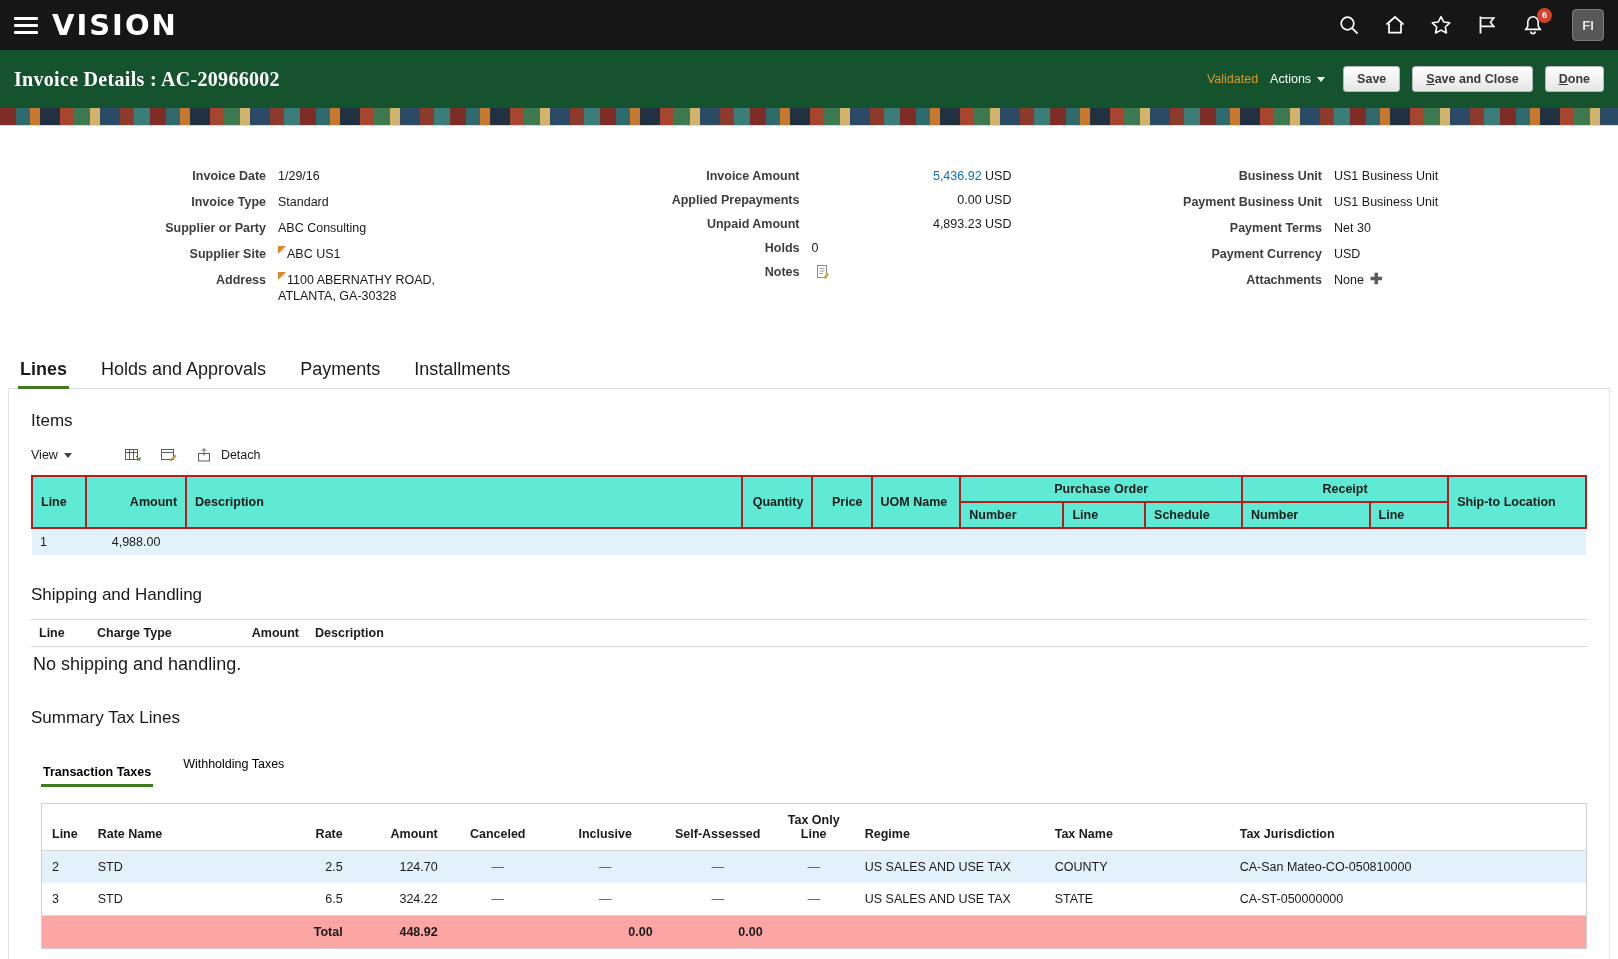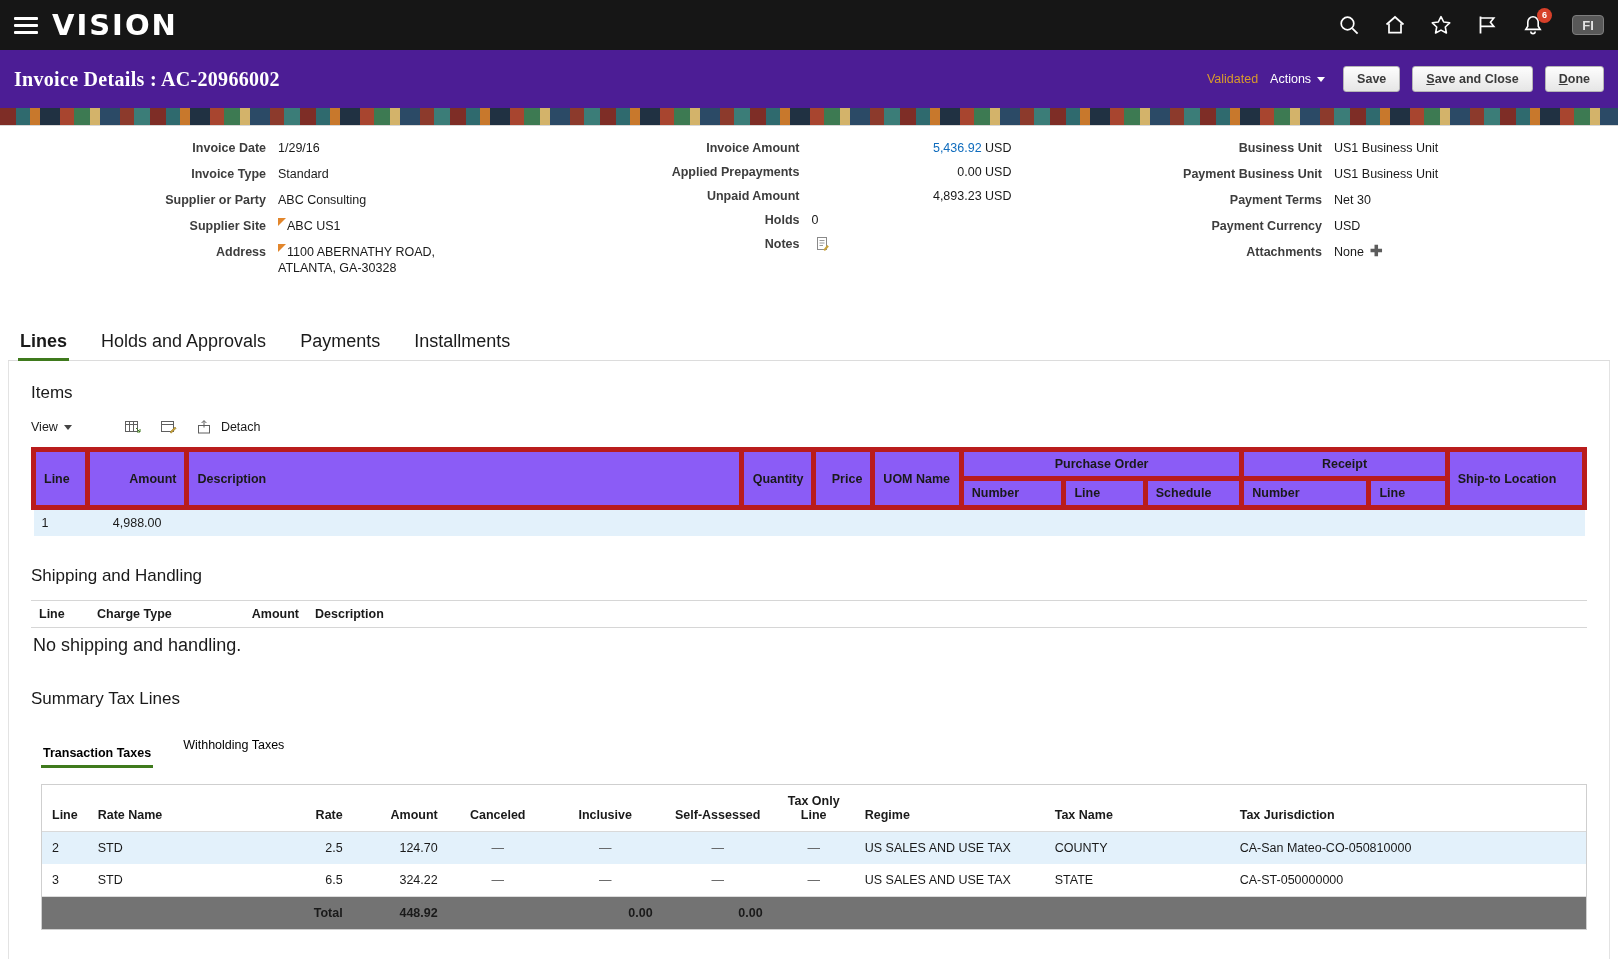--- a/index.html
+++ b/index.html
@@ -9,25 +9,25 @@
 
   
   .topbar { height:50px; background:#161616; display:flex; align-items:center; padding:0 14px; }
   .hamburger { width:24px; display:flex; flex-direction:column; gap:4px; margin-right:14px; }
   .hamburger span { display:block; height:3px; background:#fff; border-radius:1px; }
   .logo { color:#fff; font-size:29px; font-weight:bold; letter-spacing:2px; font-family:"DejaVu Sans", sans-serif; }
   .topbar-right { margin-left:auto; display:flex; align-items:center; gap:20px; }
   .tb-icon { position:relative; width:26px; height:26px; display:flex; align-items:center; justify-content:center; }
   .badge { position:absolute; top:-4px; right:-6px; min-width:15px; height:15px; background:#d7402a; color:#fff;
            border-radius:8px; font-size:9px; line-height:15px; text-align:center; padding:0 3px; font-weight:bold; }
-  .avatar { width:32px; height:20px; background:#585858; border:1px solid #7d7d7d; border-radius:4px;
+  .avatar { width:32px; height:32px; background:#585858; border:1px solid #7d7d7d; border-radius:4px;
             color:#e3e3e3; font-size:13px; font-weight:bold; margin-left:6px; }
 
   
-  .page-header { height:58px; background:#4c1d95; display:flex; align-items:center; padding:0 14px; }
+  .page-header { height:58px; background:#14532d; display:flex; align-items:center; padding:0 14px; }
   .page-title { color:#fff; font-size:20px; font-weight:bold; font-family:"Liberation Serif", serif; letter-spacing:.3px; }
   .header-right { margin-left:auto; display:flex; align-items:center; gap:12px; }
   .status-text { color:#d99b2b; font-size:12.5px; }
   .actions-menu { color:#fff; font-size:12.5px; display:flex; align-items:center; gap:6px; margin-right:6px; }
   .caret-down { width:0; height:0; border-left:4px solid transparent; border-right:4px solid transparent; border-top:5px solid #fff; }
   .btn { background:linear-gradient(#fdfdfd,#e6e6e6); border:1px solid #b6b6b6; border-radius:3px;
          padding:5px 13px; font-size:12.5px; font-weight:bold; color:#3a3a3a; }
   .btn span { display:block; }
   .btn.underline-first span::first-letter { text-decoration:underline; }
 
@@ -36,21 +36,21 @@
     background:
       repeating-linear-gradient(90deg,
         #7e2d26 0 16px, #2f6a6e 16px 30px, #c8782c 30px 40px, #203142 40px 60px,
         #a8452f 60px 74px, #3d7a52 74px 90px, #d3b36a 90px 100px, #2b4a66 100px 120px,
         #8c3a2c 120px 134px, #3b7d78 134px 150px);
     background-blend-mode:multiply;
     border-bottom:1px solid #d8d8d8;
   }
 
   
-  .content { padding:14px 16px 0; }
+  .content { padding:14px 16px 0;margin-top:28px; }
   .summary { display:flex; justify-content:space-between; }
   .sum-col { display:grid; column-gap:12px; align-content:start; }
   .sum-col.c1 { width:500px; grid-template-columns:250px 215px; row-gap:10px; }
   .sum-col.c2 { width:345px; grid-template-columns:128px 200px; row-gap:8px; }
   .sum-col.c3 { width:430px; grid-template-columns:150px 1fr; row-gap:10px; }
   .f-label { font-weight:bold; color:#3d3d3d; text-align:right; line-height:16px; }
   .f-value { line-height:16px; color:#1a1a1a; }
   .f-value.num { text-align:right; }
   .link { color:#0f6cbd; text-decoration:none; cursor:pointer; }
   .flag-marker { display:inline-block; width:0; height:0; border-top:8px solid #e2862c; border-right:8px solid transparent;
@@ -68,21 +68,21 @@
   .section-title.first { margin-top:2px; }
 
   .toolbar { display:flex; align-items:center; gap:14px; margin-bottom:10px; }
   .view-menu { display:flex; align-items:center; gap:6px; font-size:12.5px; color:#1a1a1a; }
   .caret-down.dark { border-top-color:#444; }
   .tool-btn { width:22px; height:20px; display:flex; align-items:center; justify-content:center; }
   .toolbar .spacer { width:22px; }
   .detach-group { display:flex; align-items:center; gap:5px; }
 
   table { border-collapse:collapse; width:100%; }
-  .items-table th { border:5px solid #b91c1c; font-size:12.5px; font-weight:bold; padding:5px 8px; background:#8b5cf6; text-align:left; }
+  .items-table th { border:2px solid #b91c1c; font-size:12.5px; font-weight:bold; padding:5px 8px; background:#5eead4; text-align:left; }
   .items-table th.group { text-align:center; }
   .items-table th.right { text-align:right; }
   .items-table td { padding:6px 8px; font-size:12.5px; }
   .items-table tr.data-row { background:#e3f1fb; }
   .items-table td.right { text-align:center; }
 
   .ship-table th { font-size:12.5px; font-weight:bold; text-align:left; padding:6px 8px;
                    border-top:1px solid #d6d6d6; border-bottom:1px solid #d6d6d6; }
   .ship-table th.right { text-align:right; }
   .empty-text { padding:7px 2px; font-size:18px; color:#1a1a1a; }
@@ -90,21 +90,21 @@
   .sub-tabs { display:flex; gap:28px; margin:4px 0 16px; padding-left:10px; }
   .sub-tab { padding:6px 2px 5px; border-bottom:3px solid transparent; font-size:12.5px; }
   .sub-tab.active { font-weight:bold; border-bottom-color:#3f7a1d;margin-top:17px; }
 
   .tax-wrap { margin-left:10px; border:1px solid #cfcfcf; }
   .tax-table th { font-size:12.5px; font-weight:bold; padding:9px 10px; text-align:left; border-bottom:1px solid #d9d9d9; vertical-align:bottom; }
   .tax-table th.right { text-align:right; } .tax-table th.center { text-align:center; }
   .tax-table td { font-size:12.5px; padding:9px 10px; }
   .tax-table td.right { text-align:right; } .tax-table td.center { text-align:center; color:#555; }
   .tax-table tr.hl { background:#e3f1fb; }
-  .tax-table tr.total-row { background:#737373; border-top:1px solid #dcdcdc; font-weight:bold; }
+  .tax-table tr.total-row { background:#fca5a5; border-top:1px solid #dcdcdc; font-weight:bold; }
 </style>
 </head>
 <body>
 
 <header class="topbar">
   <button class="hamburger">
       <span></span>
       <span></span>
       <span></span>
     </button>

